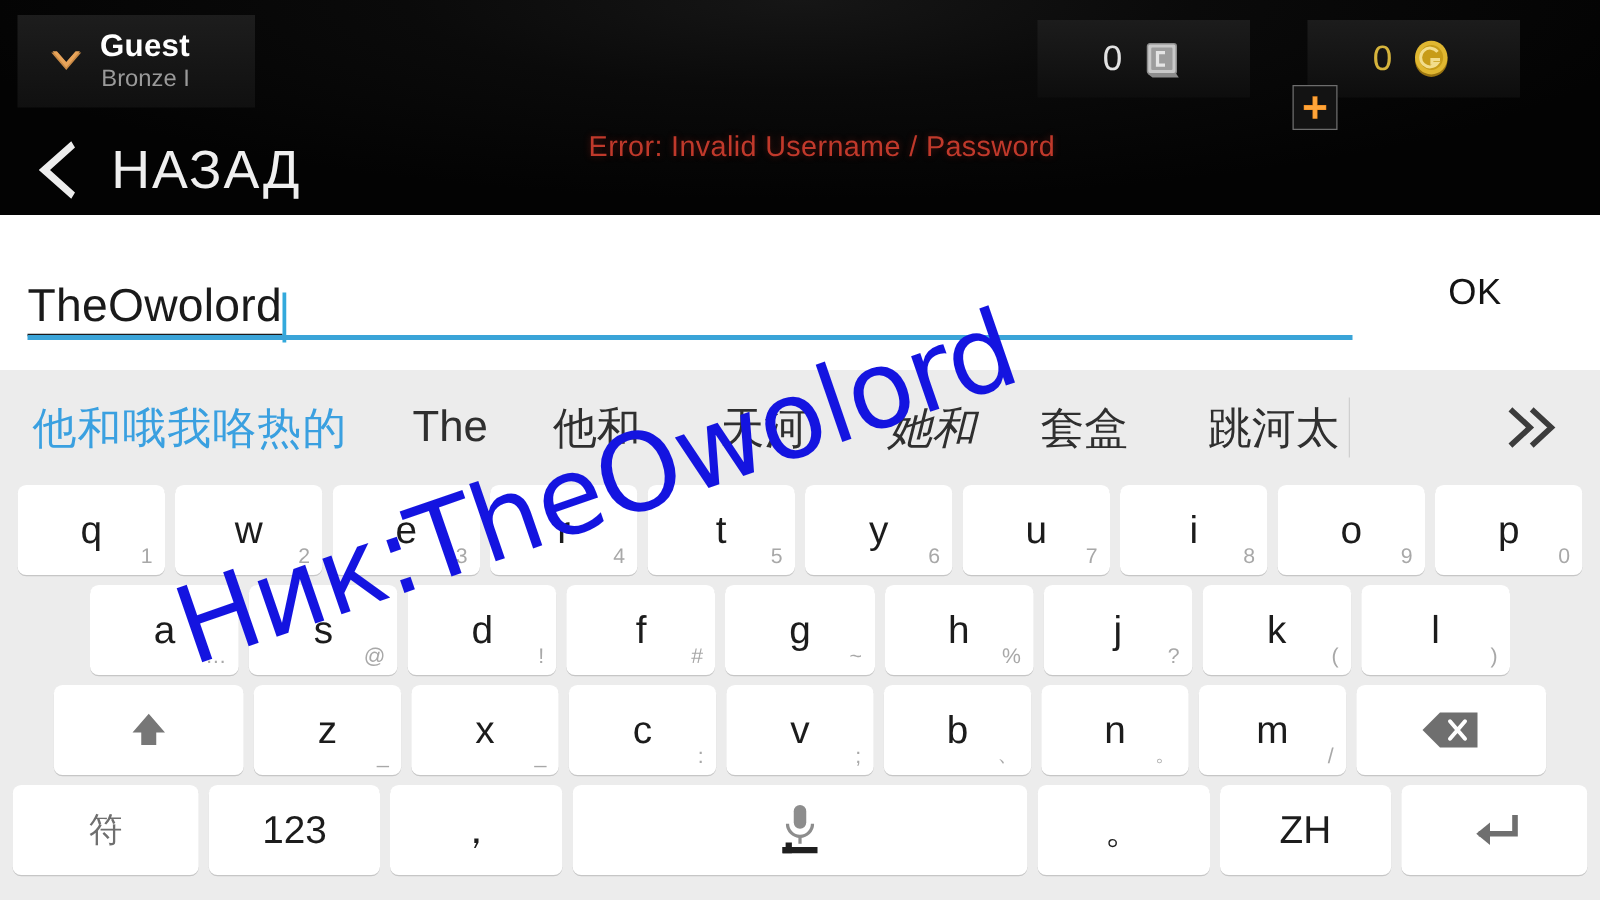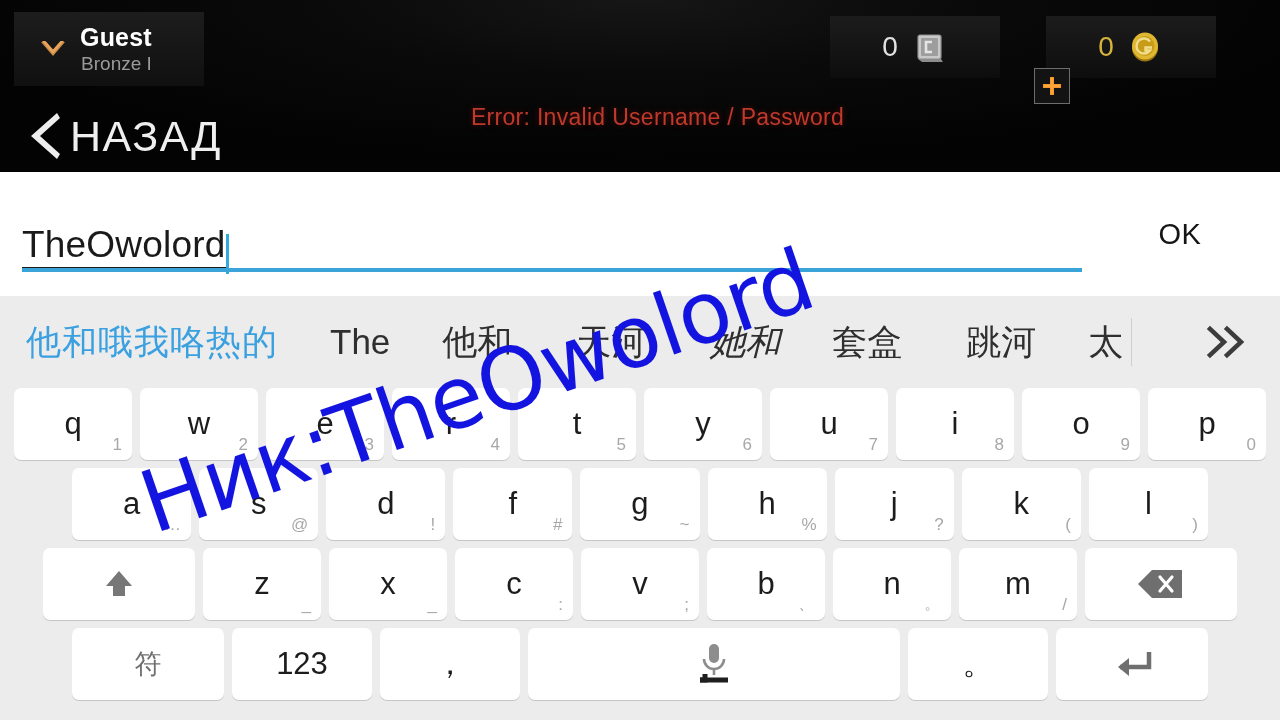--- a/index.html
+++ b/index.html
@@ -59,21 +59,21 @@
 
   .plus-button {
     position: absolute; left: 1034px; top: 68px; width: 36px; height: 36px;
     border: 1px solid #6d6d6d; background: #131313;
     display:flex; align-items:center; justify-content:center;
   }
   .plus-button svg { display:block; }
 
   .back-row {
     position: absolute; left: 0; top: 100px; width: 420px; height: 72px;
-    display: flex; align-items: center; gap: 4px; padding-left: 26px;
+    display: flex; align-items: center; gap: 23px; padding-left: 26px;
   }
   .back-chevron { width: 40px; height: 52px; }
   .back-label { color: #efefef; font-size: 43px; font-weight: 300; letter-spacing: 1.5px;}
 
   
   .input-zone {
     position: absolute; left: 0; top: 172px; width: 1280px; height: 124px;
     background: #ffffff; display: flex; align-items: center; text-align: right;
   }
   .text-field {
@@ -234,21 +234,21 @@
 
   <div class="keyboard">
 
     <div class="suggest-bar">
       <span class="suggest primary" style="margin-right:52px;">他和哦我咯热的</span>
       <span class="suggest" style="margin-right:52px;">The</span>
       <span class="suggest" style="margin-right:64px;">他和</span>
       <span class="suggest" style="margin-right:64px;">天河</span>
       <span class="suggest" style="margin-right:52px;font-style:italic;">她和</span>
       <span class="suggest" style="margin-right:64px;">套盒</span>
-      <span class="suggest" style="margin-right:52px;text-align:right;">跳河</span>
+      <span class="suggest" style="text-align:right;">跳河</span>
       <span class="suggest">太</span>
       <span class="sug-sep" style="margin-left:8px;"></span>
       <span class="expand-icon">
         <svg width="46" height="34" viewBox="0 0 46 34">
           <path d="M6 4 L20 17 L6 30" fill="none" stroke="#3c3c3c" stroke-width="4.5" stroke-linecap="square"></path>
           <path d="M23 4 L37 17 L23 30" fill="none" stroke="#3c3c3c" stroke-width="4.5" stroke-linecap="square"></path>
         </svg>
       </span>
     </div>
 
@@ -397,20 +397,23 @@
             <path d="M12 19 a10 10 0 0 0 20 0" fill="none" stroke="#8d8d8d" stroke-width="2.6"></path>
             <path d="M22 29 v6" stroke="#8d8d8d" stroke-width="2.6"></path>
             <path d="M8 40 h5 v-6" fill="none" stroke="#1f1f1f" stroke-width="5"></path>
             <path d="M8 40 h28" stroke="#1f1f1f" stroke-width="5"></path>
           </svg>
         </span>
       </div>
       <div class="key narrowfn">
           <span class="main">。</span>
         </div>
+      <div class="key narrowfn">
+          <span class="main">ZH</span>
+        </div>
       <div class="key fn">
         <span class="icon-enter">
           <svg width="50" height="36" viewBox="0 0 50 36">
             <path d="M42 6 V21 H13" fill="none" stroke="#6f6f6f" stroke-width="4.5"></path>
             <path d="M22 12 L11 21 L22 30 Z" fill="#6f6f6f"></path>
           </svg>
         </span>
       </div>
     </div>
   </div>

